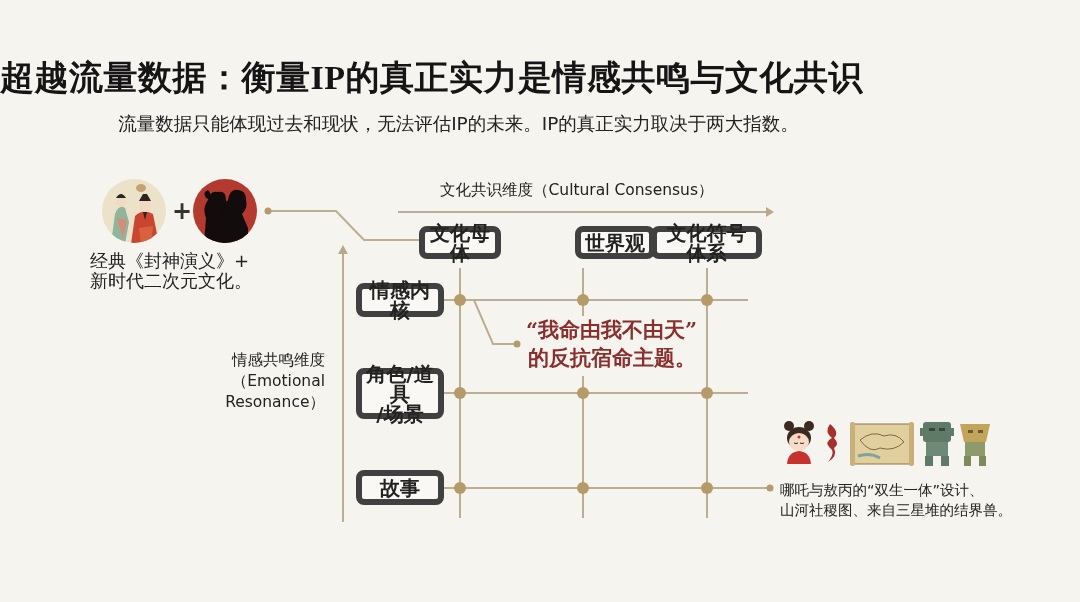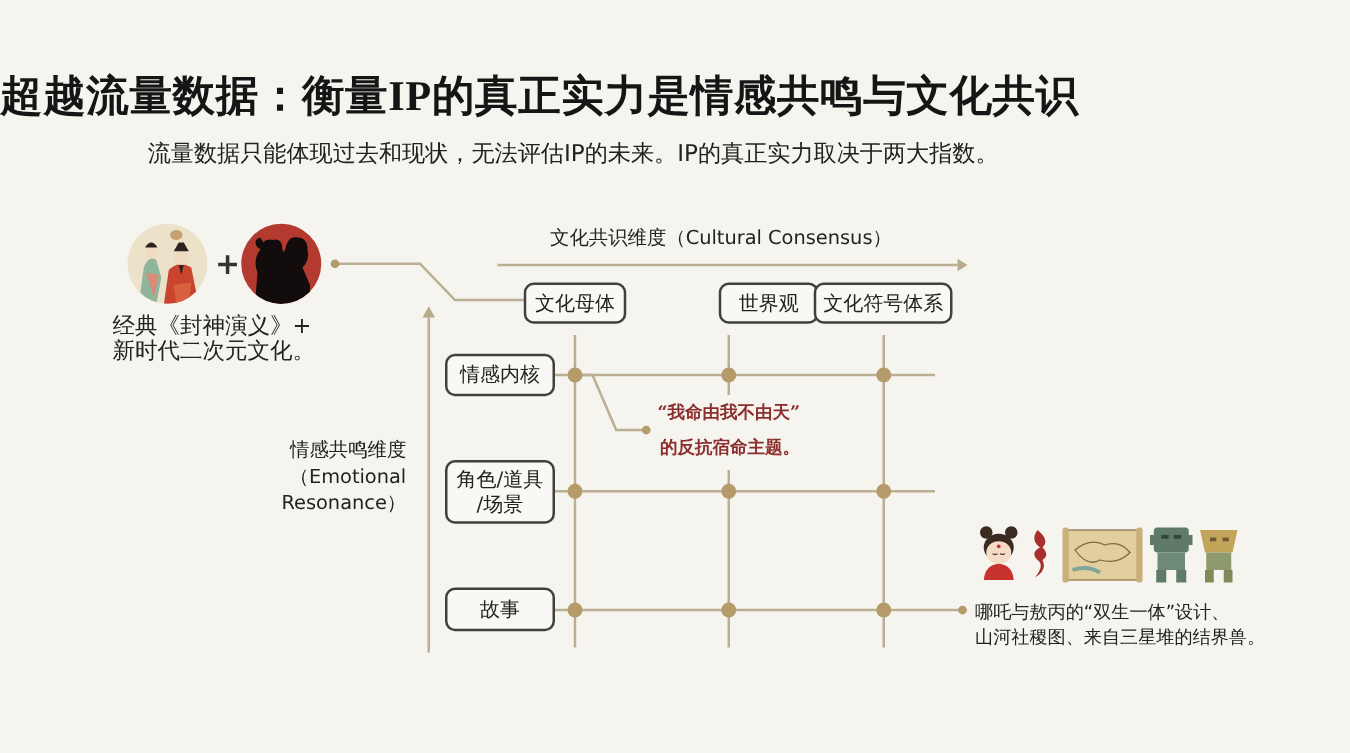--- a/index.html
+++ b/index.html
@@ -3,27 +3,27 @@
 <meta charset="utf-8">
 <style>
   html,body{margin:0;padding:0;}
   body{width:1080px;height:602px;background:#f6f4ef;position:relative;overflow:hidden;
        font-family:"DejaVu Sans","Liberation Sans",sans-serif;color:#222;}
   .abs{position:absolute;}
   #title{left:0;width:1080px;top:56px;text-align:left;font-family:Liberation Serif, serif;
          font-weight:bold;font-size:34px;letter-spacing:0.5px;color:#151515;line-height:44px;}
   #subtitle{left:0;width:917px;top:111px;text-align:center;font-size:18.5px;color:#222;line-height:26px;}
   svg.layer{position:absolute;left:0;top:0;}
-  .box{position:absolute;box-sizing:border-box;border:2px solid #404040;border-radius:8px;background:#faf8f4;
-       display:flex;align-items:center;justify-content:center;text-align:center;font-size:16px;color:#222;
-       line-height:20px;font-weight:400;}
+  .box{position:absolute;box-sizing:border-box;border:6px solid #404040;border-radius:8px;background:#faf8f4;
+       display:flex;align-items:center;justify-content:center;text-align:center;font-size:20px;color:#222;
+       line-height:20px;font-weight:700;}
   #x-axis-label{left:440px;top:180px;font-size:15.5px;color:#222;white-space:nowrap;}
   #y-axis-label{left:192px;width:133px;top:350px;text-align:right;font-size:15.5px;line-height:21px;color:#222;}
   #y-axis-label div{white-space:nowrap;}
-  #callout{left:526px;top:316px;font-family:"DejaVu Serif","Liberation Serif",serif;font-size:14px;line-height:28px;
+  #callout{left:526px;top:316px;font-family:"DejaVu Serif","Liberation Serif",serif;font-size:21px;line-height:28px;
            color:#8b2e2e;font-weight:bold;}
   #source-caption{left:90px;width:180px;top:251px;text-align:left;font-size:18px;line-height:20px;color:#222;}
   #plus{left:172px;top:197px;font-size:24px;font-weight:bold;color:#333;}
   #examples-caption{left:780px;top:480px;font-size:14.5px;line-height:20px;color:#222;white-space:nowrap;}
 </style>
 </head>
 <body>
 
 <div id="title" class="abs">超越流量数据：衡量IP的真正实力是情感共鸣与文化共识</div>
 <div id="subtitle" class="abs">流量数据只能体现过去和现状，无法评估IP的未来。IP的真正实力取决于两大指数。</div>

